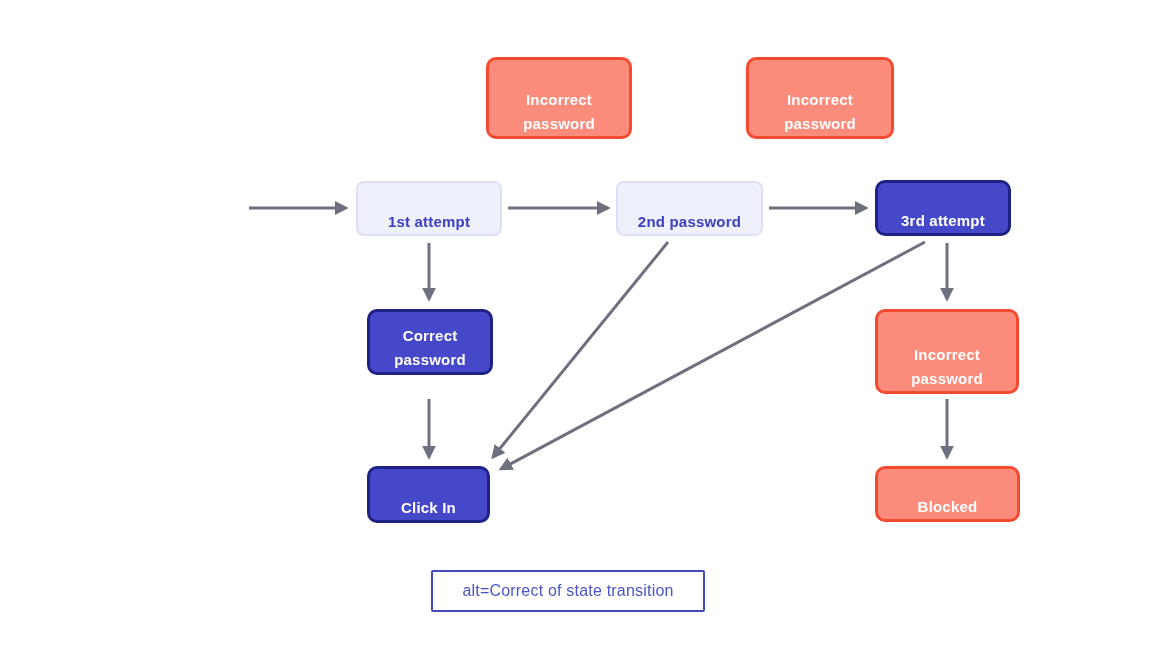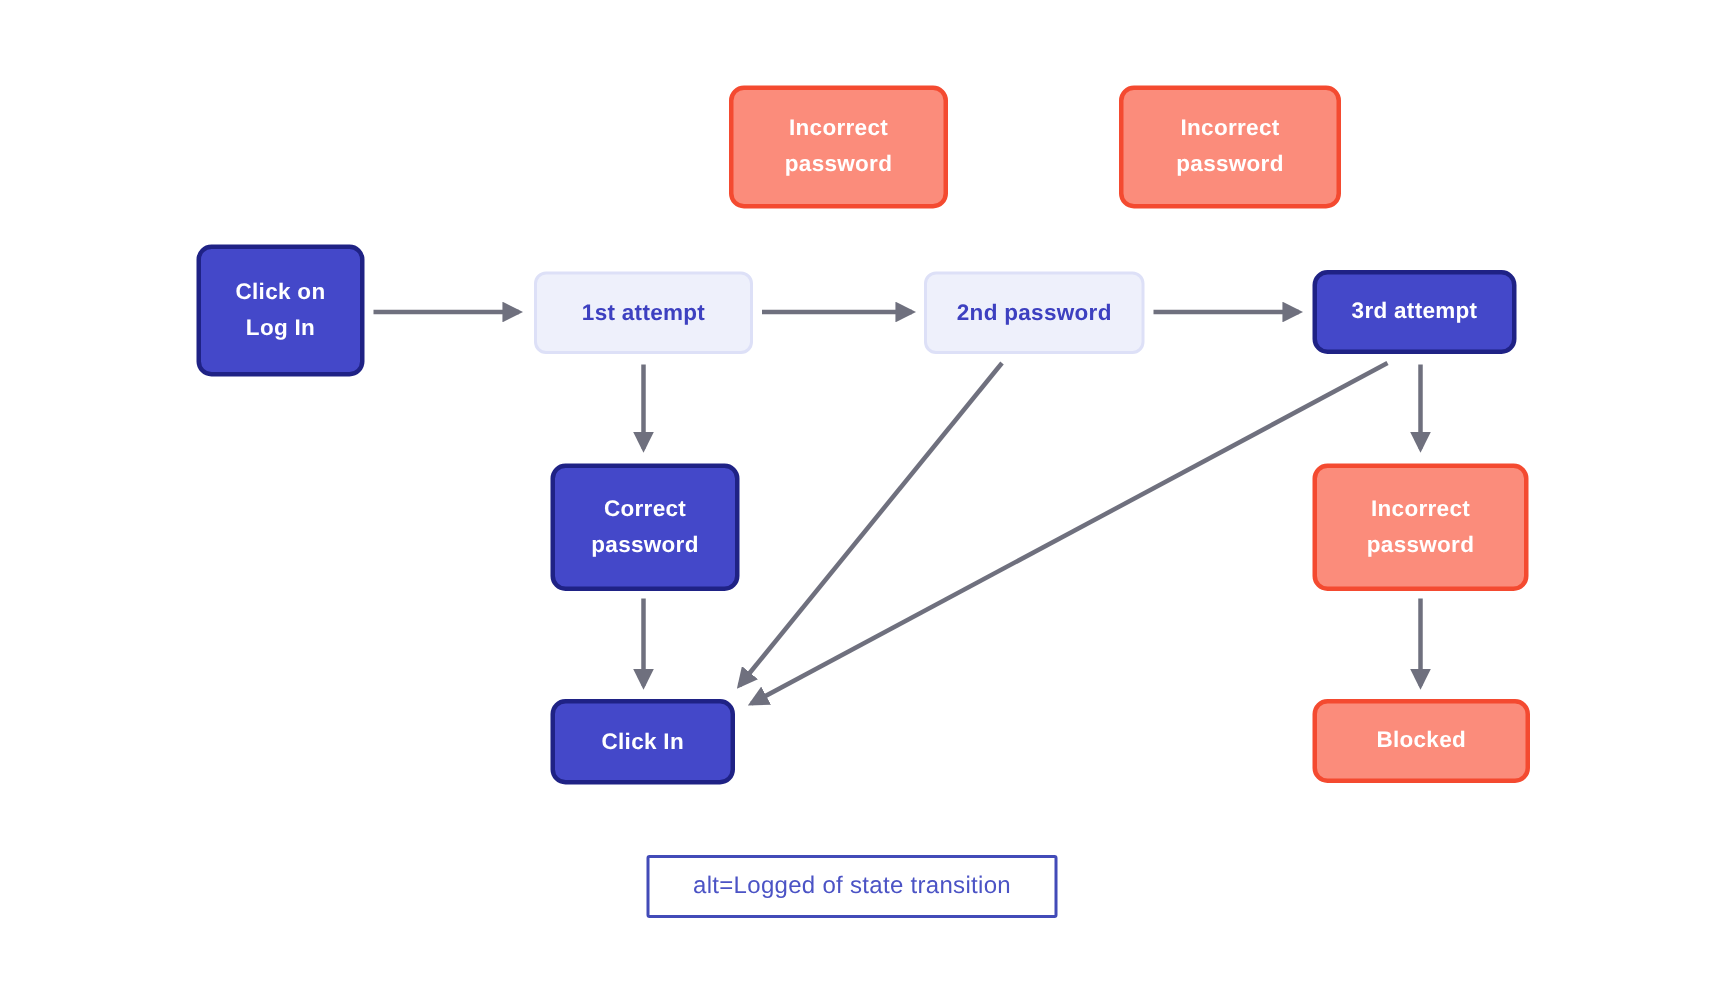--- a/index.html
+++ b/index.html
@@ -21,21 +21,21 @@
     width:1150px;height:656px;
     background:var(--canvas-bg);
     font-family:"Liberation Sans","DejaVu Sans",sans-serif;
     overflow:hidden;
   }
   svg.arrows{position:absolute;left:0;top:0;width:1150px;height:656px;}
   svg.arrows line{stroke:var(--arrow);stroke-width:3;}
   svg.arrows marker path{fill:var(--arrow);}
   .node{
     position:absolute;
-    display:flex;align-items:center;justify-content:center;
+    display:flex;align-items:flex-end;justify-content:center;
     text-align:center;
     box-sizing:border-box;
     font-weight:600;
     font-size:15px;
     line-height:24px;
     letter-spacing:.2px;
     border-radius:10px;
   }
   .node.primary{
     background:var(--primary-fill);
@@ -82,23 +82,20 @@
     <line x1="508" y1="208" x2="608" y2="208" marker-end="url(#ah)"></line>
     <line x1="769" y1="208" x2="866" y2="208" marker-end="url(#ah)"></line>
     <line x1="429" y1="243" x2="429" y2="299" marker-end="url(#ah)"></line>
     <line x1="429" y1="399" x2="429" y2="457" marker-end="url(#ah)"></line>
     <line x1="668" y1="242" x2="493" y2="457" marker-end="url(#ah)"></line>
     <line x1="925" y1="242" x2="501" y2="469" marker-end="url(#ah)"></line>
     <line x1="947" y1="243" x2="947" y2="299" marker-end="url(#ah)"></line>
     <line x1="947" y1="399" x2="947" y2="457" marker-end="url(#ah)"></line>
   </svg>
 
-  <div class="node primary" style="left:131px;top:163px;width:112px;height:88px">
-    <span>Click on Log In</span>
-  </div>
 
   <div class="node light" style="left:356px;top:181px;width:146px;height:55px">
     <span>1st attempt</span>
   </div>
 
   <div class="node light" style="left:616px;top:181px;width:147px;height:55px">
     <span>2nd password</span>
   </div>
 
   <div class="node primary" style="left:875px;top:180px;width:136px;height:56px">
@@ -106,33 +103,33 @@
   </div>
 
   <div class="node salmon" style="left:486px;top:57px;width:146px;height:82px">
     <span>Incorrect password</span>
   </div>
 
   <div class="node salmon" style="left:746px;top:57px;width:148px;height:82px">
     <span>Incorrect password</span>
   </div>
 
-  <div class="node primary" style="left:367px;top:309px;width:126px;height:85px">
+  <div class="node primary" style="left:367px;top:309px;width:126px;height:66px">
     <span>Correct password</span>
   </div>
 
   <div class="node primary" style="left:367px;top:466px;width:123px;height:57px">
     <span>Click In</span>
   </div>
 
   <div class="node salmon" style="left:875px;top:309px;width:144px;height:85px">
     <span>Incorrect password</span>
   </div>
 
   <div class="node salmon" style="left:875px;top:466px;width:145px;height:56px">
     <span>Blocked</span>
   </div>
 
   <div class="caption" style="left:431px;top:570px;width:274px;height:42px">
-    <span>alt=Logged of state transition</span>
+    <span>alt=Correct of state transition</span>
   </div>
 
 </div>
 
 </body></html>

